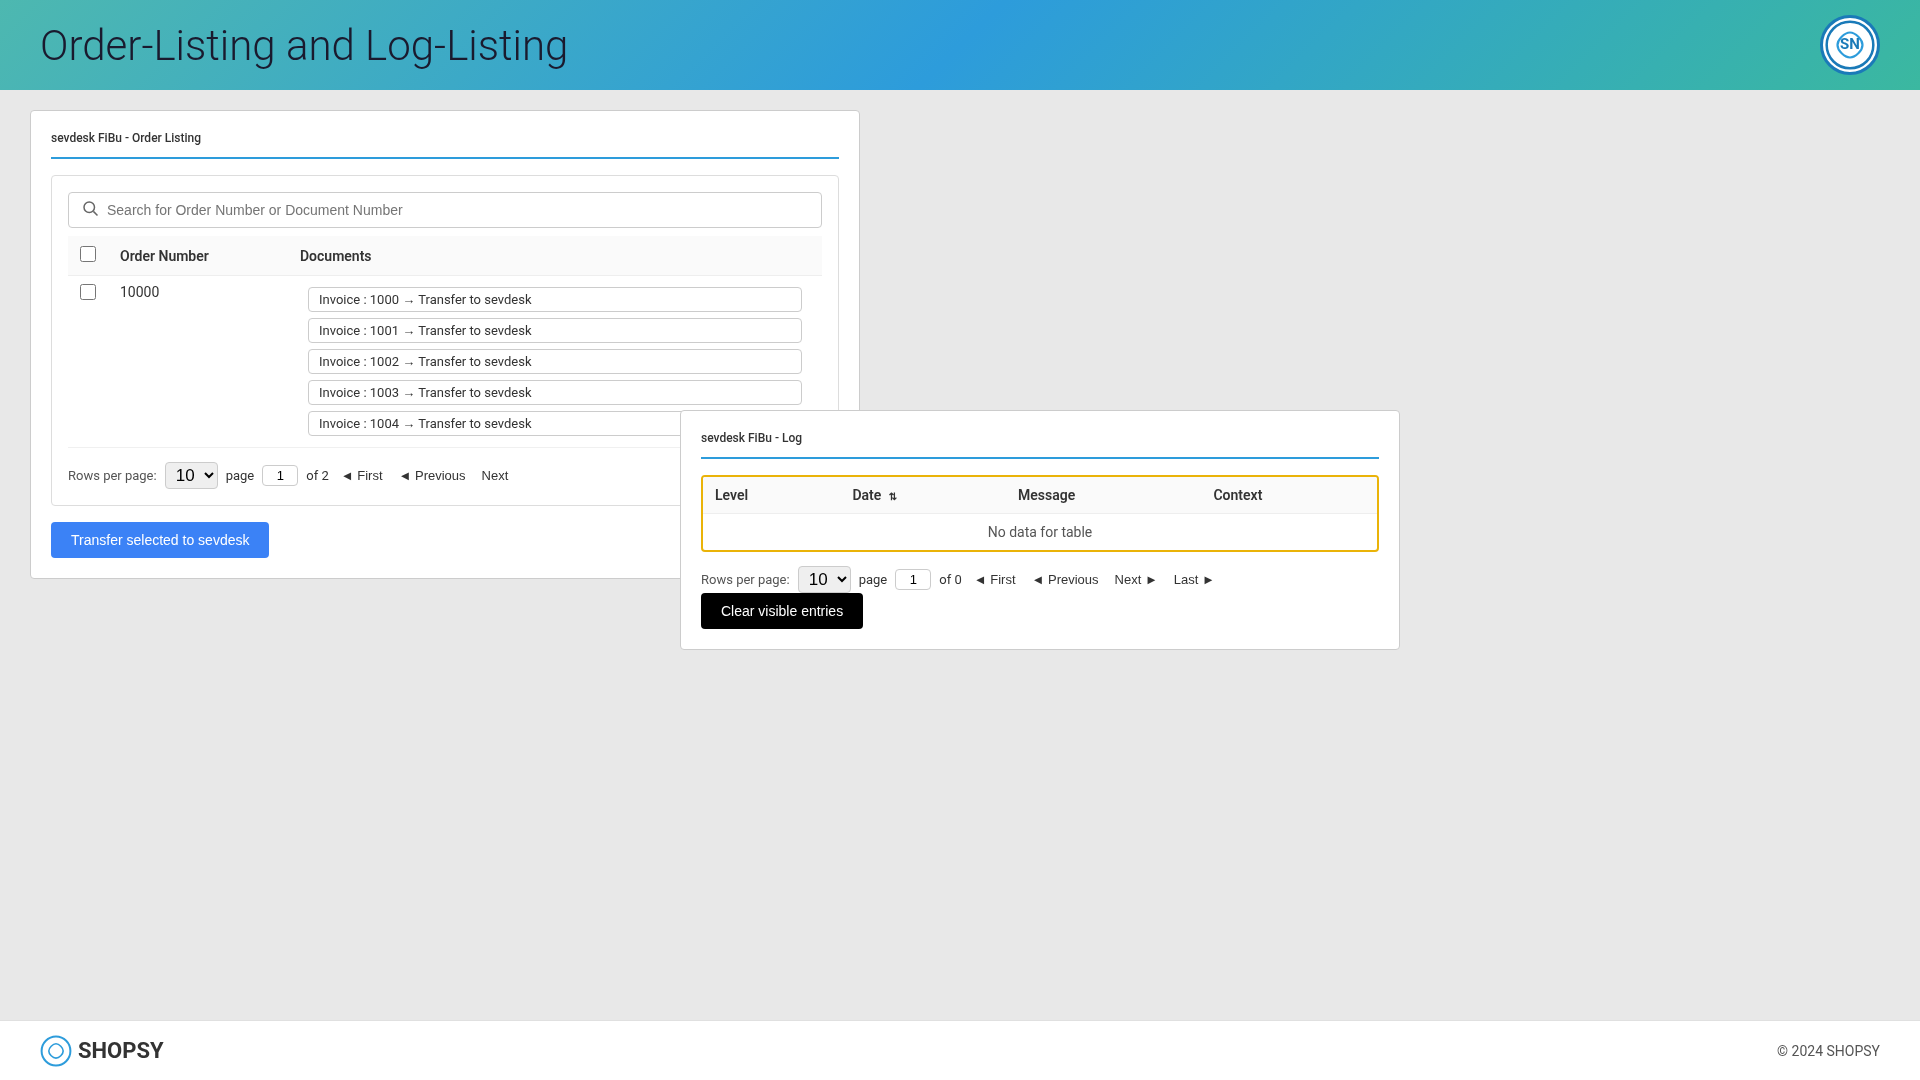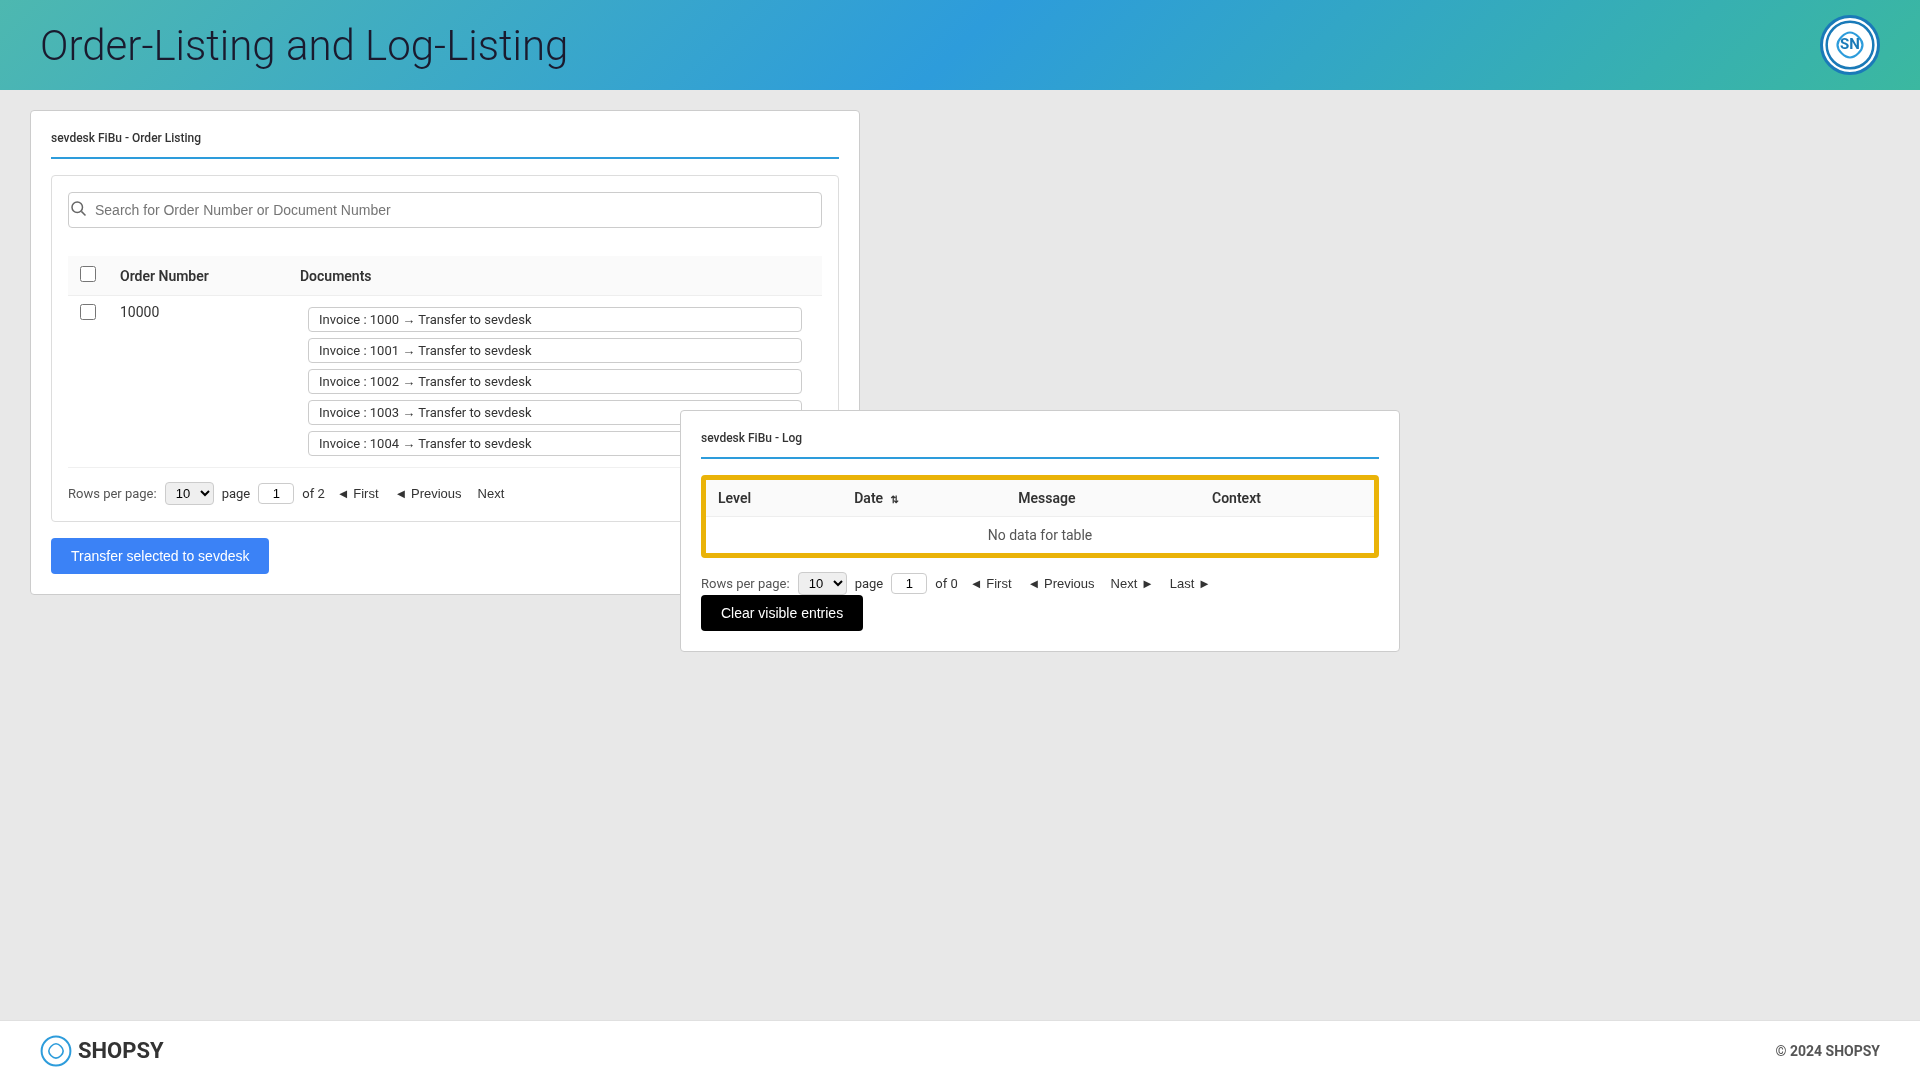--- a/index.html
+++ b/index.html
@@ -77,22 +77,22 @@
       border-radius: 4px;
       padding: 16px;
     }
 
     
     .search-bar {
       display: flex;
       align-items: center;
       border: 1px solid #ccc;
       border-radius: 4px;
-      padding: 6px 0;
-      margin-bottom: 28px;
+      padding: 6px 12px;
+      margin-bottom: 8px;
       background: white;
     }
     .search-icon-wrapper {
       margin-right: 8px;
       color: #666;
       font-size: 18px;
     }
     .search-input {
       border: none;
       outline: none;
@@ -156,21 +156,21 @@
       margin-top: 14px;
       font-size: 13px;
       color: #333;
       gap: 8px;
     }
     .rows-per-page-label { color: #555; }
     .rows-select {
       border: 1px solid #ccc;
       border-radius: 4px;
       padding: 2px 6px;
-      font-size: 13px;
+      font-size: 17px;
       cursor: pointer;
     }
     .page-input {
       border: 1px solid #ccc;
       border-radius: 4px;
       width: 36px;
       text-align: center;
       padding: 2px 4px;
       font-size: 13px;
     }
@@ -235,21 +235,21 @@
     
     .sort-icon {
       display: inline-block;
       font-size: 10px;
       vertical-align: middle;
       margin-left: 4px;
     }
 
     
     .log-inner {
-      border: 5px solid #eab308;
+      border: 2px solid #eab308;
       border-radius: 4px;
       overflow: hidden;
       margin-bottom: 14px;
     }
 
     
     .clear-btn {
       background: #000000;
       color: white;
       border: none;
@@ -281,21 +281,20 @@
       font-weight: 700;
       color: #333;
     }
     .footer-logo-icon {
       width: 32px;
       height: 32px;
     }
     .footer-copyright {
       font-size: 14px;
       color: #555;
-      font-weight: bold;
     }
 
     
     input[type="checkbox"] {
       width: 16px;
       height: 16px;
       cursor: pointer;
     }
   </style>
 </head>

